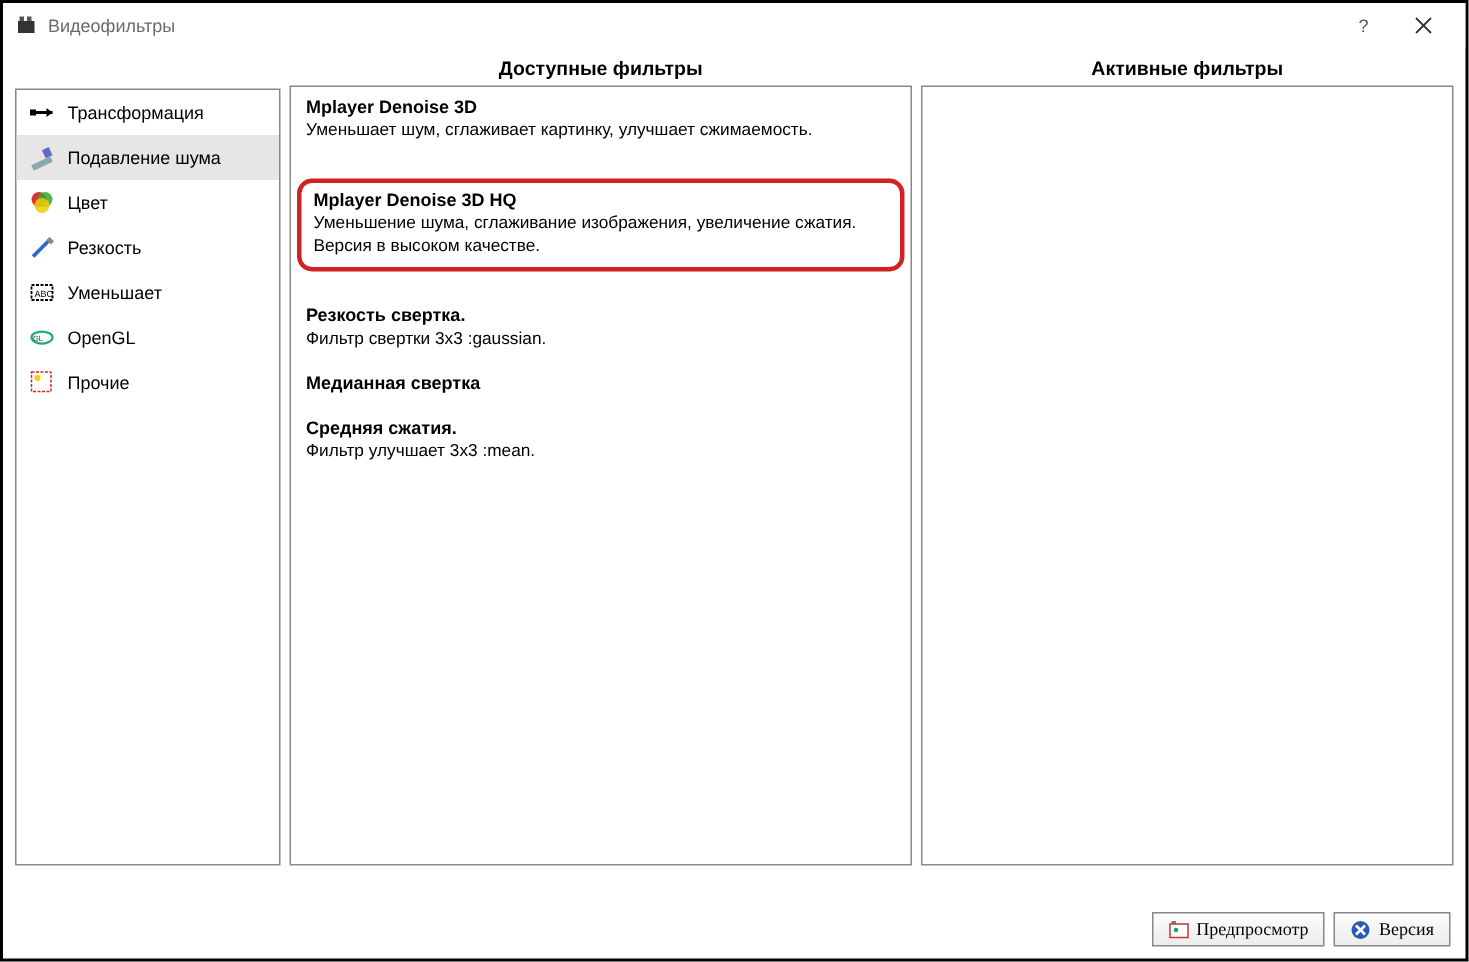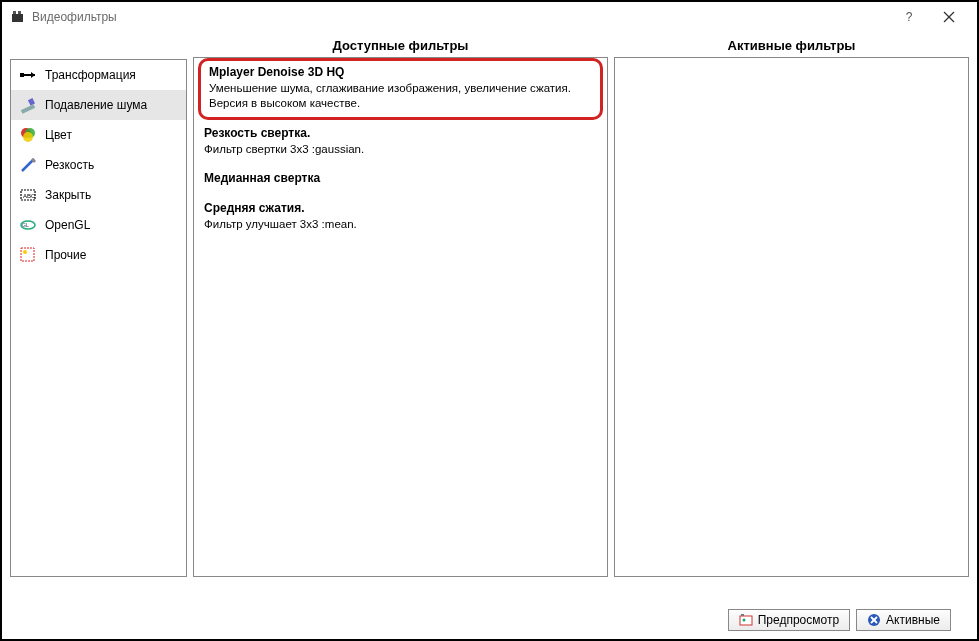--- a/index.html
+++ b/index.html
@@ -76,29 +76,30 @@
 }
 .filter-item {
   padding: 6px 10px 8px 10px;
   cursor: pointer;
 }
 .filter-item .f-title { font-weight: bold; font-size: 12px; margin-bottom: 2px; }
 .filter-item .f-desc { font-size: 11.5px; line-height: 1.3; }
 .filter-item.highlighted {
   border: 3px solid #d22323;
   border-radius: 10px;
-  margin: 0 4px;
+  margin: 16px 4px;
   padding: 4px 8px 6px 8px;
 }
 .bottom-bar {
   position: absolute;
   bottom: 8px;
-  right: 26px;
+  right: 10px;
   display: flex;
   gap: 6px;
+  font-family: Liberation Serif, serif;
 }
 .btn {
   border: 1px solid #888;
   background: linear-gradient(#fdfdfd,#ececec);
   padding: 3px 10px;
   display: flex;
   align-items: center;
   gap: 5px;
   cursor: pointer;
   font-size: 12px;
@@ -169,21 +170,21 @@
           </span>
         <span>Резкость</span>
       </div>
       <div class="sidebar-item">
         <span class="sidebar-icon">
             <svg viewBox="0 0 18 18">
               <rect x="2" y="4" width="14" height="10" fill="none" stroke="#000" stroke-width="1.2" stroke-dasharray="2 1"></rect>
               <text x="4" y="12" font-size="6" fill="#000">ABC</text>
             </svg>
           </span>
-        <span>Закрыть</span>
+        <span>Уменьшает</span>
       </div>
       <div class="sidebar-item">
         <span class="sidebar-icon">
             <svg viewBox="0 0 18 18">
               <ellipse cx="9" cy="9" rx="7" ry="4" fill="none" stroke="#2a7" stroke-width="1.5"></ellipse>
               <text x="3" y="11" font-size="5" fill="#236">GL</text>
             </svg>
           </span>
         <span>OpenGL</span>
       </div>
@@ -195,20 +196,24 @@
             </svg>
           </span>
         <span>Прочие</span>
       </div>
     </div>
   </div>
 
   <div class="middle">
     <div class="column-header">Доступные фильтры</div>
     <div class="panel-box">
+      <div class="filter-item">
+        <div class="f-title">Mplayer Denoise 3D</div>
+        <div class="f-desc">Уменьшает шум, сглаживает картинку, улучшает сжимаемость.</div>
+      </div>
       <div class="filter-item highlighted">
         <div class="f-title">Mplayer Denoise 3D HQ</div>
         <div class="f-desc">Уменьшение шума, сглаживание изображения, увеличение сжатия. Версия в высоком качестве.</div>
       </div>
       <div class="filter-item">
         <div class="f-title">Резкость свертка.</div>
         <div class="f-desc">Фильтр свертки 3x3 :gaussian.</div>
       </div>
       <div class="filter-item">
         <div class="f-title">Медианная свертка</div>
@@ -238,15 +243,15 @@
     <span>Предпросмотр</span>
   </div>
   <div class="btn">
     <span class="btn-icon">
         <svg viewBox="0 0 14 14">
           <circle cx="7" cy="7" r="6" fill="#2a58b8"></circle>
           <line x1="4" y1="4" x2="10" y2="10" stroke="#fff" stroke-width="1.8"></line>
           <line x1="10" y1="4" x2="4" y2="10" stroke="#fff" stroke-width="1.8"></line>
         </svg>
       </span>
-    <span>Активные</span>
+    <span>Версия</span>
   </div>
 </div>
 
 </body></html>

